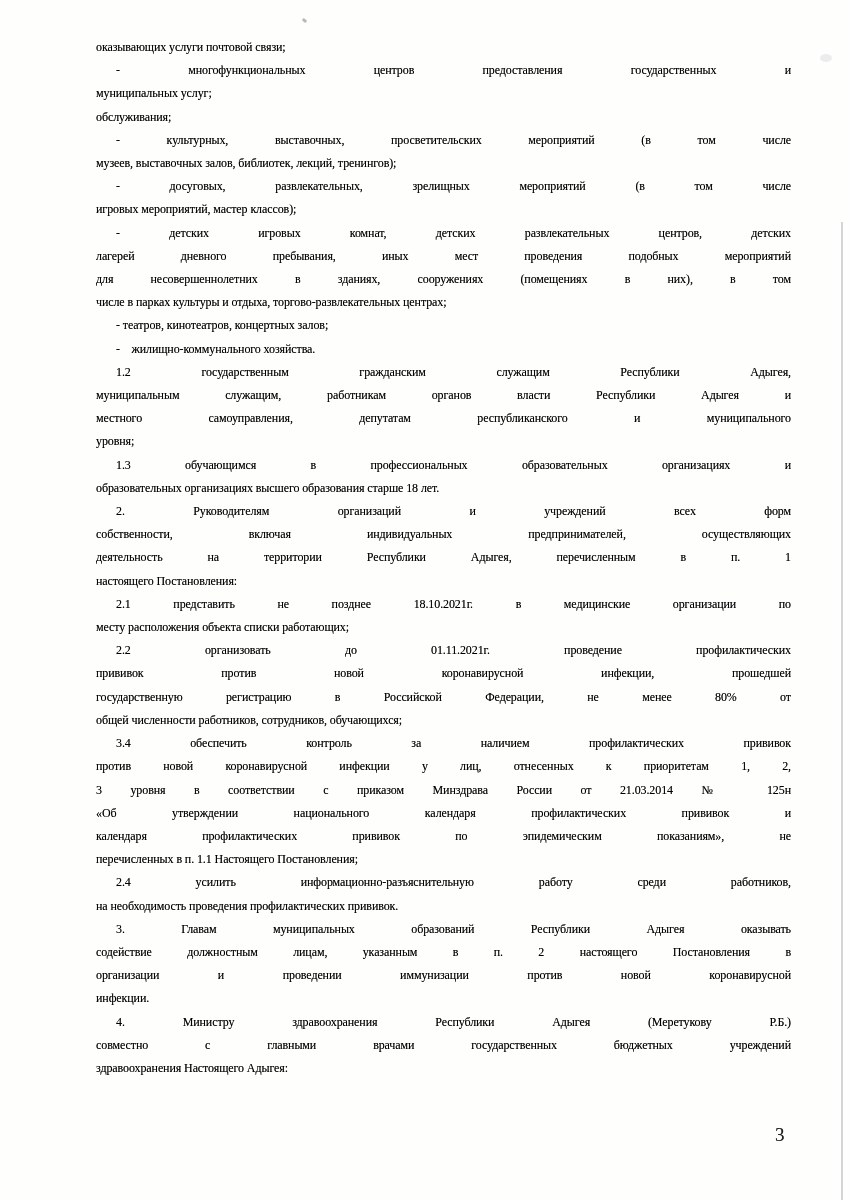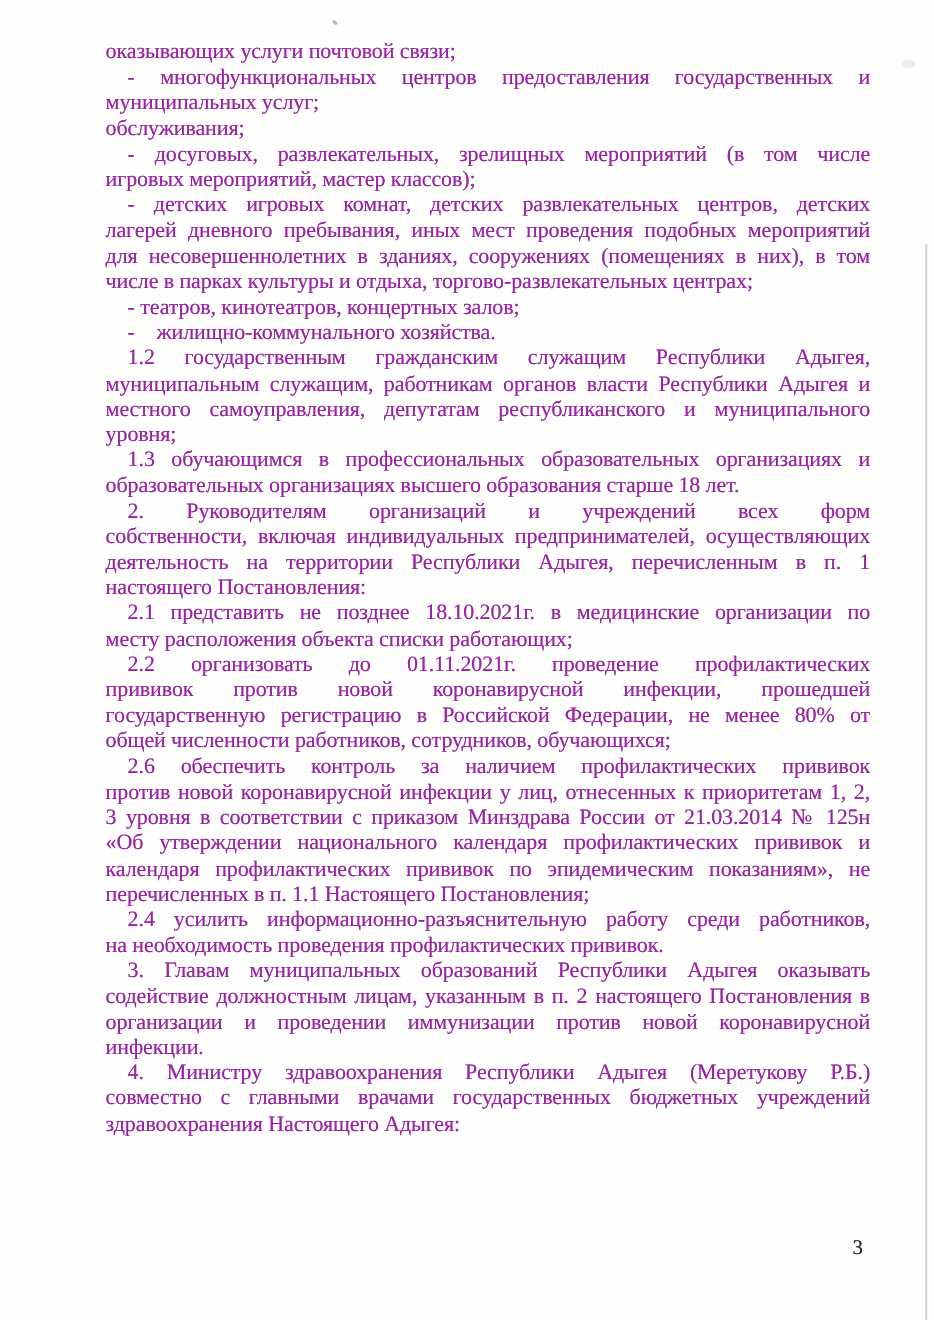--- a/index.html
+++ b/index.html
@@ -10,22 +10,22 @@
     overflow: hidden;
     font-family: "Liberation Serif", "DejaVu Serif", serif;
   }
   #page {
     position: absolute; inset: 0;
     background: #fefefd;
   }
   #doc-body {
     position: absolute;
     left: 96px; top: 36px; width: 695px;
-    color: #a21caf;
-    font-size: 20px;
+    color: #000000;
+    font-size: 12px;
     line-height: 23.2px;
     letter-spacing: -0.1px;
     text-shadow: 0 0 0.6px rgba(25,25,25,0.5);
   }
   .para { margin: 0; padding: 0; }
   .line {
     text-align: justify;
     text-align-last: justify;
   }
   .line.last {
@@ -74,20 +74,24 @@
         <div class="line first last">оказывающих услуги почтовой связи;</div>
       </div>
       <div class="para indent">
         <div class="line first">- многофункциональных центров предоставления государственных и</div>
         <div class="line last">муниципальных услуг;</div>
       </div>
       <div class="para indent">
         <div class="line last">обслуживания;</div>
       </div>
       <div class="para indent">
+        <div class="line first">- культурных, выставочных, просветительских мероприятий (в том числе</div>
+        <div class="line last">музеев, выставочных залов, библиотек, лекций, тренингов);</div>
+      </div>
+      <div class="para indent">
         <div class="line first">- досуговых, развлекательных, зрелищных мероприятий (в том числе</div>
         <div class="line last">игровых мероприятий, мастер классов);</div>
       </div>
       <div class="para indent">
         <div class="line first">- детских игровых комнат, детских развлекательных центров, детских</div>
         <div class="line">лагерей дневного пребывания, иных мест проведения подобных мероприятий</div>
         <div class="line">для несовершеннолетних в зданиях, сооружениях (помещениях в них), в том</div>
         <div class="line last">числе в парках культуры и отдыха, торгово-развлекательных центрах;</div>
       </div>
       <div class="para indent">
@@ -116,21 +120,21 @@
         <div class="line first">2.1 представить не позднее 18.10.2021г. в медицинские организации по</div>
         <div class="line last">месту расположения объекта списки работающих;</div>
       </div>
       <div class="para indent">
         <div class="line first">2.2 организовать до 01.11.2021г. проведение профилактических</div>
         <div class="line">прививок против новой коронавирусной инфекции, прошедшей</div>
         <div class="line">государственную регистрацию в Российской Федерации, не менее 80% от</div>
         <div class="line last">общей численности работников, сотрудников, обучающихся;</div>
       </div>
       <div class="para indent">
-        <div class="line first">2.6 обеспечить контроль за наличием профилактических прививок</div>
+        <div class="line first">3.4 обеспечить контроль за наличием профилактических прививок</div>
         <div class="line">против новой коронавирусной инфекции у лиц, отнесенных к приоритетам 1, 2,</div>
         <div class="line">3 уровня в соответствии с приказом Минздрава России от 21.03.2014 № 125н</div>
         <div class="line">«Об утверждении национального календаря профилактических прививок и</div>
         <div class="line">календаря профилактических прививок по эпидемическим показаниям», не</div>
         <div class="line last">перечисленных в п. 1.1 Настоящего Постановления;</div>
       </div>
       <div class="para indent">
         <div class="line first">2.4 усилить информационно-разъяснительную работу среди работников,</div>
         <div class="line last">на необходимость проведения профилактических прививок.</div>
       </div>

